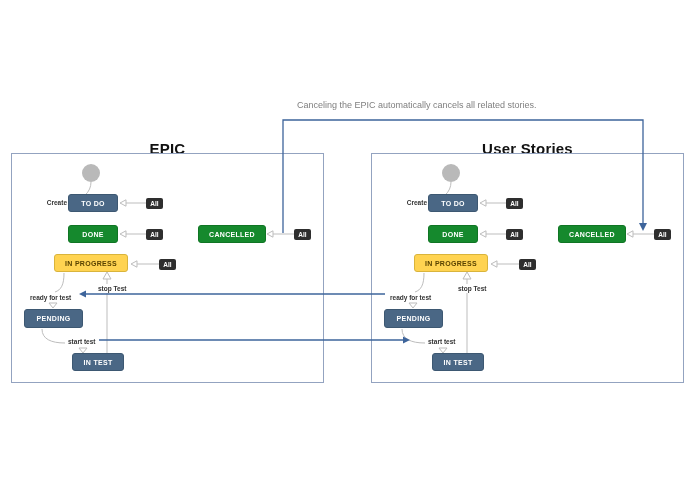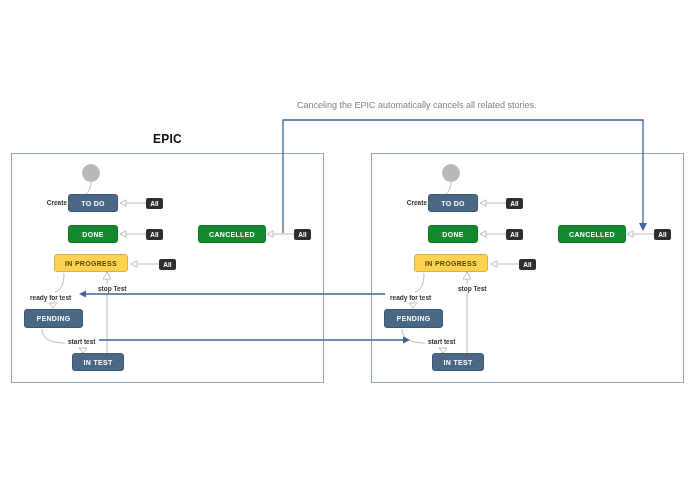--- a/index.html
+++ b/index.html
@@ -10,22 +10,22 @@
     position:relative;width:695px;height:494px;background:#fff;overflow:hidden;
     font-family:"Liberation Sans","DejaVu Sans",sans-serif;
   }
   .panel{
     position:absolute;top:153px;width:313px;height:230px;
     border:1px solid var(--panel-border);background:#fff;box-sizing:border-box;
   }
   #panel-epic{left:11px;}
   #panel-us{left:371px;}
   .panel-title{
-    position:absolute;top:132px;width:313px;text-align:center;
-    font-size:12px;font-weight:bold;color:#111;letter-spacing:.2px;
+    position:absolute;top:140px;width:313px;text-align:center;
+    font-size:15px;font-weight:bold;color:#111;letter-spacing:.2px;
   }
   #title-epic{left:11px;}
   #title-us{left:371px;}
 
   .note{position:absolute;color:var(--note-gray);font-size:9.5px;line-height:11px;white-space:nowrap;}
   #note-cancel{left:297px;top:100px;font-size:9px;text-align:right;}
   #note-pending1{left:161px;top:281px;}
   #note-pending2{left:161px;top:296px;}
   #note-intest{left:152px;top:344px;}
 
@@ -70,20 +70,21 @@
   .overlay{position:absolute;left:0;top:0;width:695px;height:494px;pointer-events:none;}
   .bline{stroke:var(--annot-blue);stroke-width:1.3;fill:none;}
   .bhead{fill:var(--annot-blue);stroke:none;}
 </style>
 </head>
 <body>
 
 <div class="stage">
 
   <div class="panel-title" id="title-epic">EPIC</div>
+  <div class="panel-title" id="title-us">User Stories</div>
 
   <div class="note" id="note-cancel">Canceling the EPIC automatically cancels all related stories.</div>
   <div class="note" id="note-pending1">Only triggered by the last story</div>
   <div class="note" id="note-pending2">getting into status „Pending“</div>
   <div class="note" id="note-intest">Triggers all stories into status „in test“</div>
 
   <section class="panel" id="panel-epic">
     <svg class="conn" viewBox="0 0 311 228">
       <path class="gline" d="M79,28 C79,38 71,46 57,48"></path>
       <line class="gline" x1="134" y1="49" x2="114" y2="49"></line>

